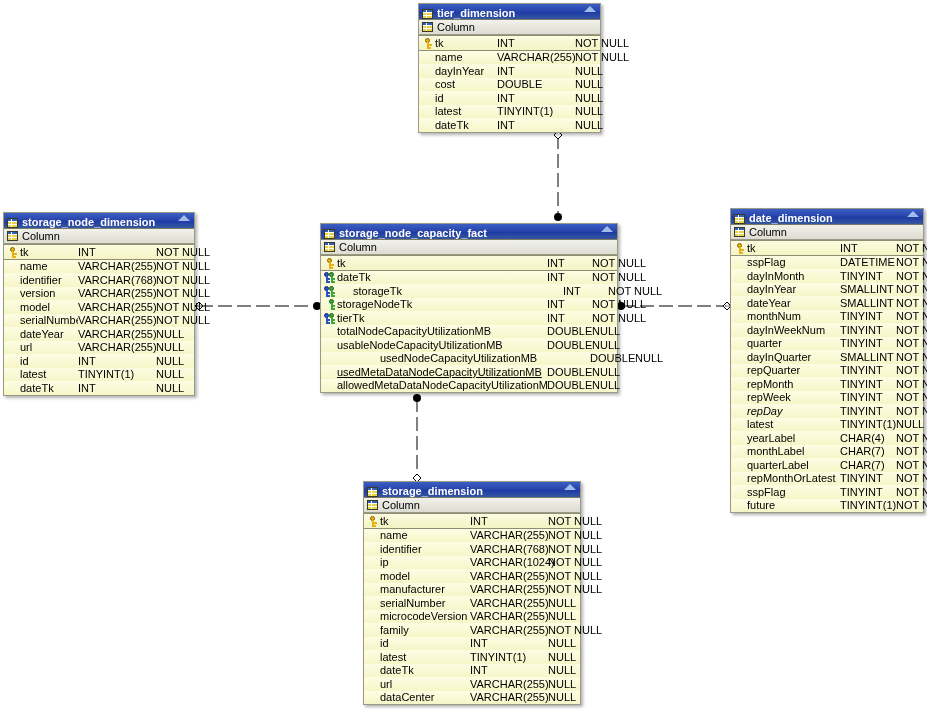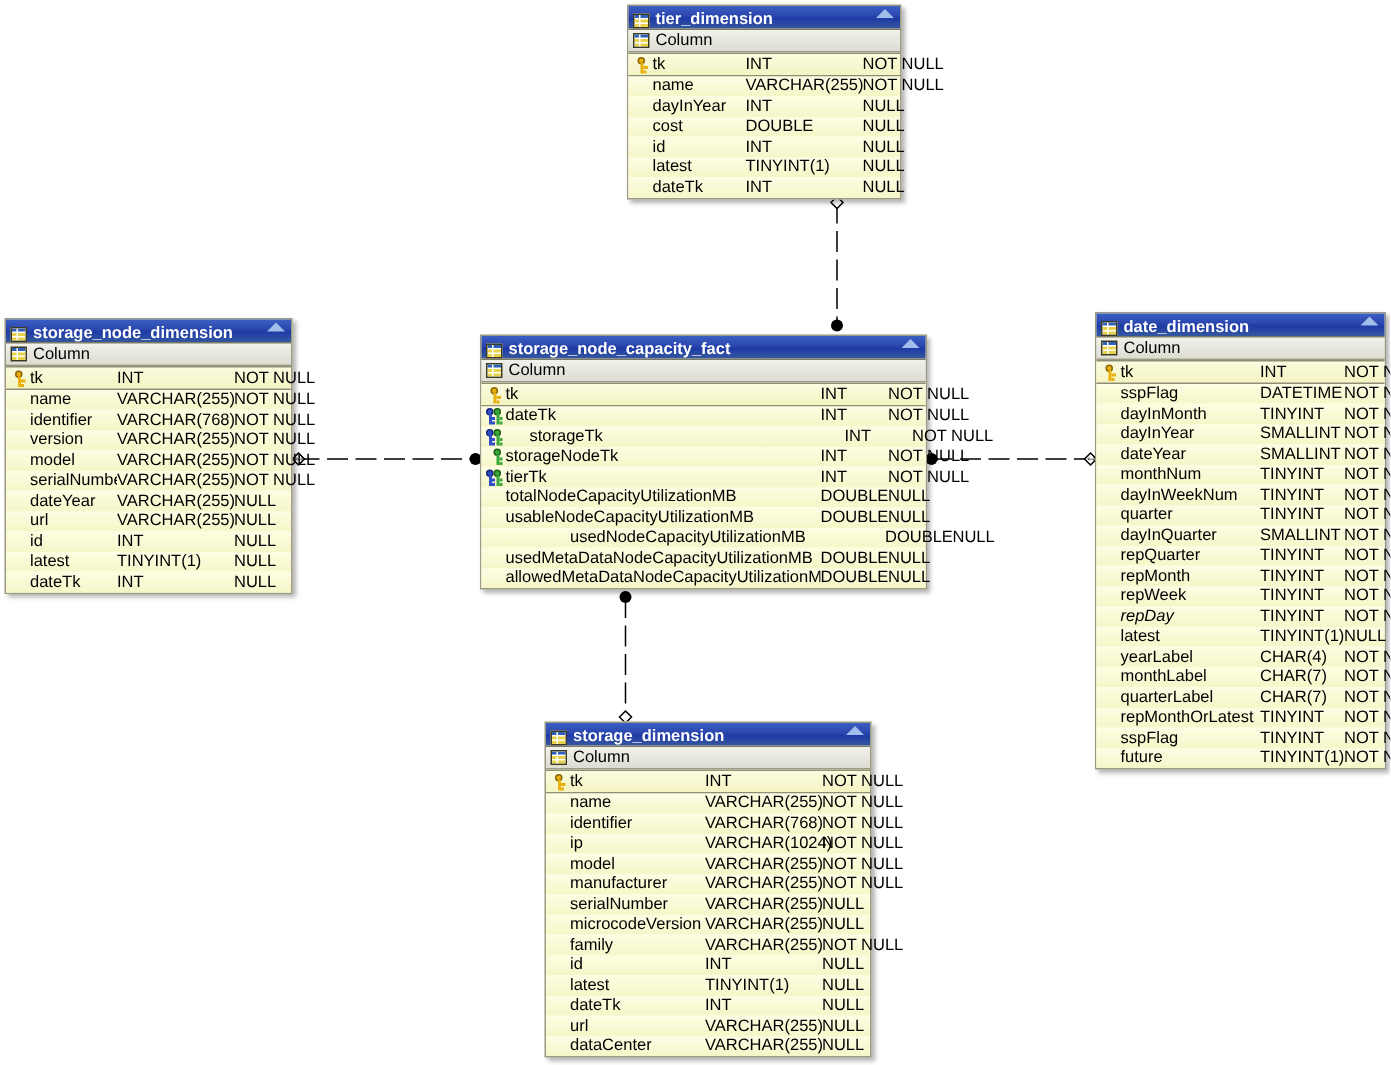--- a/index.html
+++ b/index.html
@@ -519,21 +519,21 @@
             <span class="c-null">NULL</span>
           </div>
           <div class="col-row">
             <span class="c-icon"></span>
             <span class="c-name" style="width: 210px; flex: 0 0 210px; margin-left: 43px;">usedNodeCapacityUtilizationMB</span>
             <span class="c-type" style="width: 45px; flex: 0 0 45px;">DOUBLE</span>
             <span class="c-null">NULL</span>
           </div>
           <div class="col-row">
             <span class="c-icon"></span>
-            <span class="c-name" style="width: 210px; flex: 0 0 210px;">usedMetaDataNodeCapacityUtilizationMB</span>
+            <span class="c-name" style="width: 210px; flex: 0 0 210px; text-decoration: underline;">usedMetaDataNodeCapacityUtilizationMB</span>
             <span class="c-type" style="width: 45px; flex: 0 0 45px;">DOUBLE</span>
             <span class="c-null">NULL</span>
           </div>
           <div class="col-row">
             <span class="c-icon"></span>
             <span class="c-name" style="width: 210px; flex: 0 0 210px;">allowedMetaDataNodeCapacityUtilizationMB</span>
             <span class="c-type" style="width: 45px; flex: 0 0 45px;">DOUBLE</span>
             <span class="c-null">NULL</span>
           </div>
         </div>

